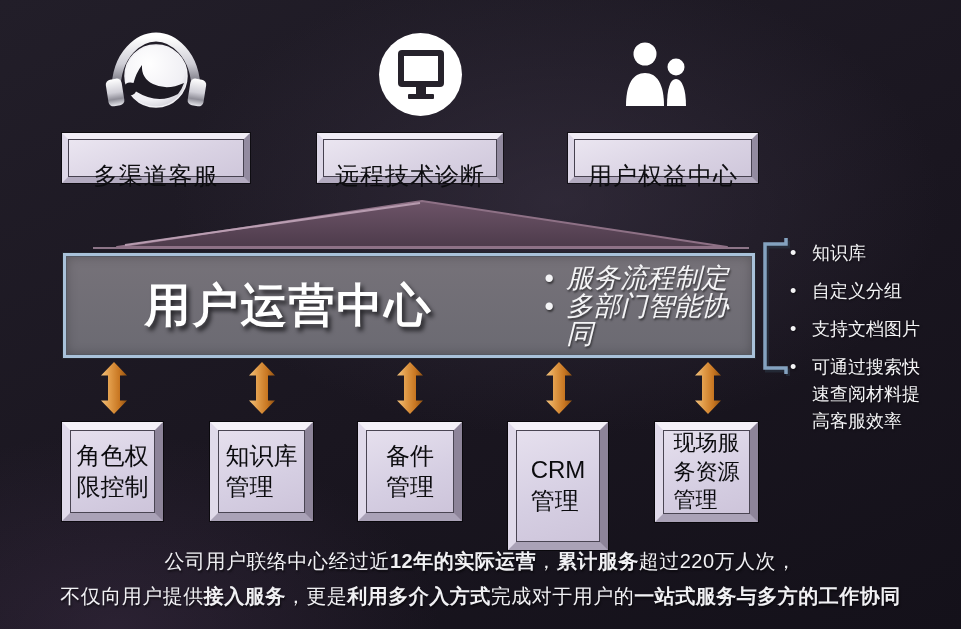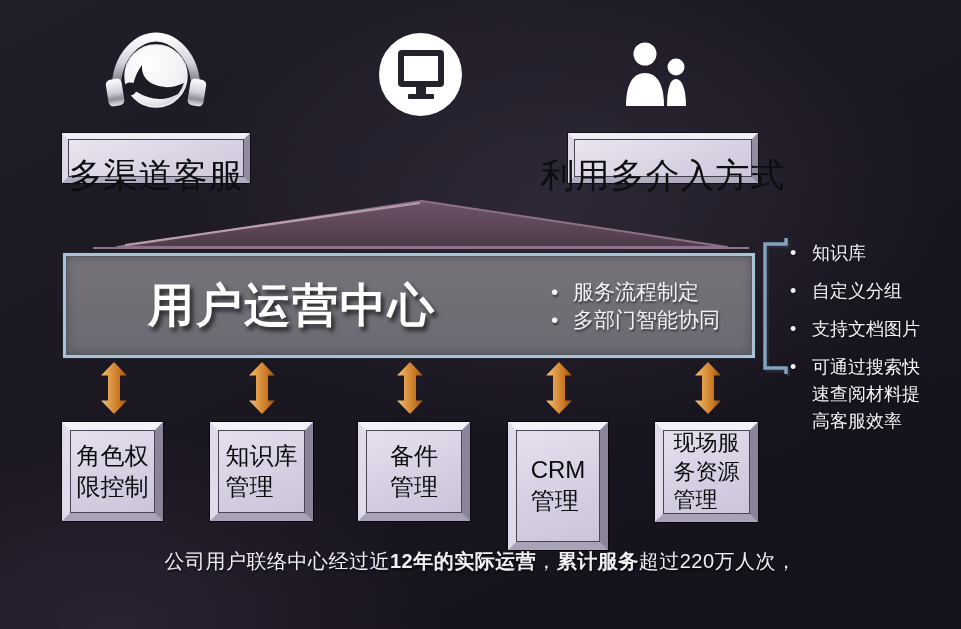--- a/index.html
+++ b/index.html
@@ -13,21 +13,21 @@
   }
   .abs{position:absolute;}
   
   .box3d{
     box-sizing:border-box;border-style:solid;border-width:6px;
     border-color:#f1edf6 #938ba0 #b3abc0 #ddd7e7;
     box-shadow:0 0 0 1px rgba(0,0,0,.55), inset 0 0 0 1px #46414f;
     background:linear-gradient(160deg,#ebe6f1 0%,#d9d2e3 60%,#cfc7db 100%);
     display:flex;align-items:center;justify-content:center;
   }
-  .box3d .lbl{color:#0d0d10;font-size:34px;line-height:1.05;letter-spacing:1px;white-space:nowrap;margin-top:36px;}
+  .box3d .lbl{color:#0d0d10;font-size:24px;line-height:1.05;letter-spacing:1px;white-space:nowrap;margin-top:36px;}
   
   .mod3d{
     box-sizing:border-box;border-style:solid;border-width:8px;
     border-color:#f4f1f8 #8d8499 #aaa2b7 #e0daea;
     box-shadow:0 0 0 1px rgba(0,0,0,.6), inset 0 0 0 1px #4a4553;
     background:linear-gradient(160deg,#e6e0ee 0%,#d5cee2 60%,#cdc4da 100%);
     display:flex;align-items:center;justify-content:center;
   }
   .mod3d .lbl{color:#0b0b0e;font-size:24px;line-height:1.28;white-space:pre-line;}
   .mod3d .lbl.small{font-size:22px;line-height:1.3;}
@@ -39,21 +39,21 @@
     background:linear-gradient(180deg,#767279 0%,#6b6a72 100%);
     display:flex;align-items:center;gap:31px;
   }
   #banner-title{
     width:452px;text-align:center;color:#fff;font-weight:bold;font-size:46px;
     letter-spacing:2px;text-shadow:3px 4px 4px rgba(8,8,12,.7);white-space:nowrap;
   }
   .blt{list-style:none;margin:0;padding:0;}
   .blt li{position:relative;padding-left:24px;color:#f4f4f6;}
   .blt li::before{content:"•";position:absolute;left:2px;top:0;}
-  #banner-bullets li{font-size:21px;line-height:28px;text-shadow:1px 2px 2px rgba(0,0,0,.5);}
+  #banner-bullets li{font-size:27px;line-height:28px;text-shadow:1px 2px 2px rgba(0,0,0,.5);font-style:italic;}
   
   #side-notes{left:788px;top:240px;width:160px;}
   #side-notes li{font-size:18px;line-height:27px;margin-bottom:11px;text-shadow:1px 1px 2px rgba(0,0,0,.5);}
   #side-notes li .t{display:inline-block;width:118px;vertical-align:top;}
   
   .arrow2{
     width:26px;height:52px;
     background:linear-gradient(90deg,#f2c27c 0%,#e09а47 35%,#c87722 70%,#8f5113 100%);
     background:linear-gradient(90deg,#f2c27c 0%,#e09a47 35%,#c87722 70%,#8f5113 100%);
     clip-path:polygon(50% 0%,100% 26%,73% 26%,73% 74%,100% 74%,50% 100%,0% 74%,27% 74%,27% 26%,0% 26%);
@@ -103,22 +103,25 @@
   <svg class="abs" style="left:622px;top:42px" width="76" height="66" viewBox="0 0 76 66">
     <circle cx="23" cy="12" r="11.5" fill="#ffffff"></circle>
     <path d="M4,64 C4,42 11,31 23,31 C35,31 42,42 42,64 Z" fill="#ffffff"></path>
     <circle cx="54" cy="25" r="8.5" fill="#ffffff"></circle>
     <path d="M45,64 C45,47 48,37 54,37 C60,37 64,47 64,64 Z" fill="#ffffff"></path>
   </svg>
 
   <div class="abs box3d" style="left:62px;top:133px;width:188px;height:50px">
     <span class="lbl">多渠道客服</span>
   </div>
+  <div class="abs box3d" style="left:317px;top:133px;width:186px;height:50px">
+    <span class="lbl">远程技术诊断</span>
+  </div>
   <div class="abs box3d" style="left:568px;top:133px;width:190px;height:50px">
-    <span class="lbl">利用多介入方式</span>
+    <span class="lbl">用户权益中心</span>
   </div>
 
   <svg class="abs" style="left:85px;top:194px" width="672" height="58" viewBox="0 0 672 58">
     <defs>
       <linearGradient id="roofg" x1="0" y1="0" x2="0" y2="1">
         <stop offset="0" stop-color="#6d5468"></stop>
           <stop offset="1" stop-color="#4d3b4b"></stop>
       </linearGradient>
     </defs>
     <line x1="8" y1="54" x2="664" y2="54" stroke="#a88ba0" stroke-width="2" opacity=".8"></line>
@@ -153,29 +156,30 @@
   <div class="abs arrow2" style="left:695px;top:362px"></div>
 
   <div class="abs mod3d" style="left:62px;top:422px;width:101px;height:99px">
     <span class="lbl">角色权
 限控制</span>
   </div>
   <div class="abs mod3d" style="left:210px;top:422px;width:103px;height:99px">
     <span class="lbl">知识库
 管理</span>
   </div>
-  <div class="abs mod3d" style="left:358px;top:422px;width:112px;height:99px">
+  <div class="abs mod3d" style="left:358px;top:422px;width:104px;height:99px">
     <span class="lbl">备件
 管理</span>
   </div>
   <div class="abs mod3d" style="left:508px;top:422px;width:100px;height:128px">
     <span class="lbl">CRM
 管理</span>
   </div>
   <div class="abs mod3d" style="left:655px;top:422px;width:103px;height:100px">
     <span class="lbl small">现场服
 务资源
 管理</span>
   </div>
 
   <div class="abs note-line" style="top:548px"><span>公司用户联络中心经过近</span><span class="b">12年的实际运营</span><span>，</span><span class="b">累计服务</span><span>超过220万人次，</span></div>
+  <div class="abs note-line" style="top:583px"><span>不仅向用户提供</span><span class="b">接入服务</span><span>，更是</span><span class="b">利用多介入方式</span><span>完成对于用户的</span><span class="b">一站式服务与多方的工作协同</span></div>
 
 </div>
 
 </body></html>

